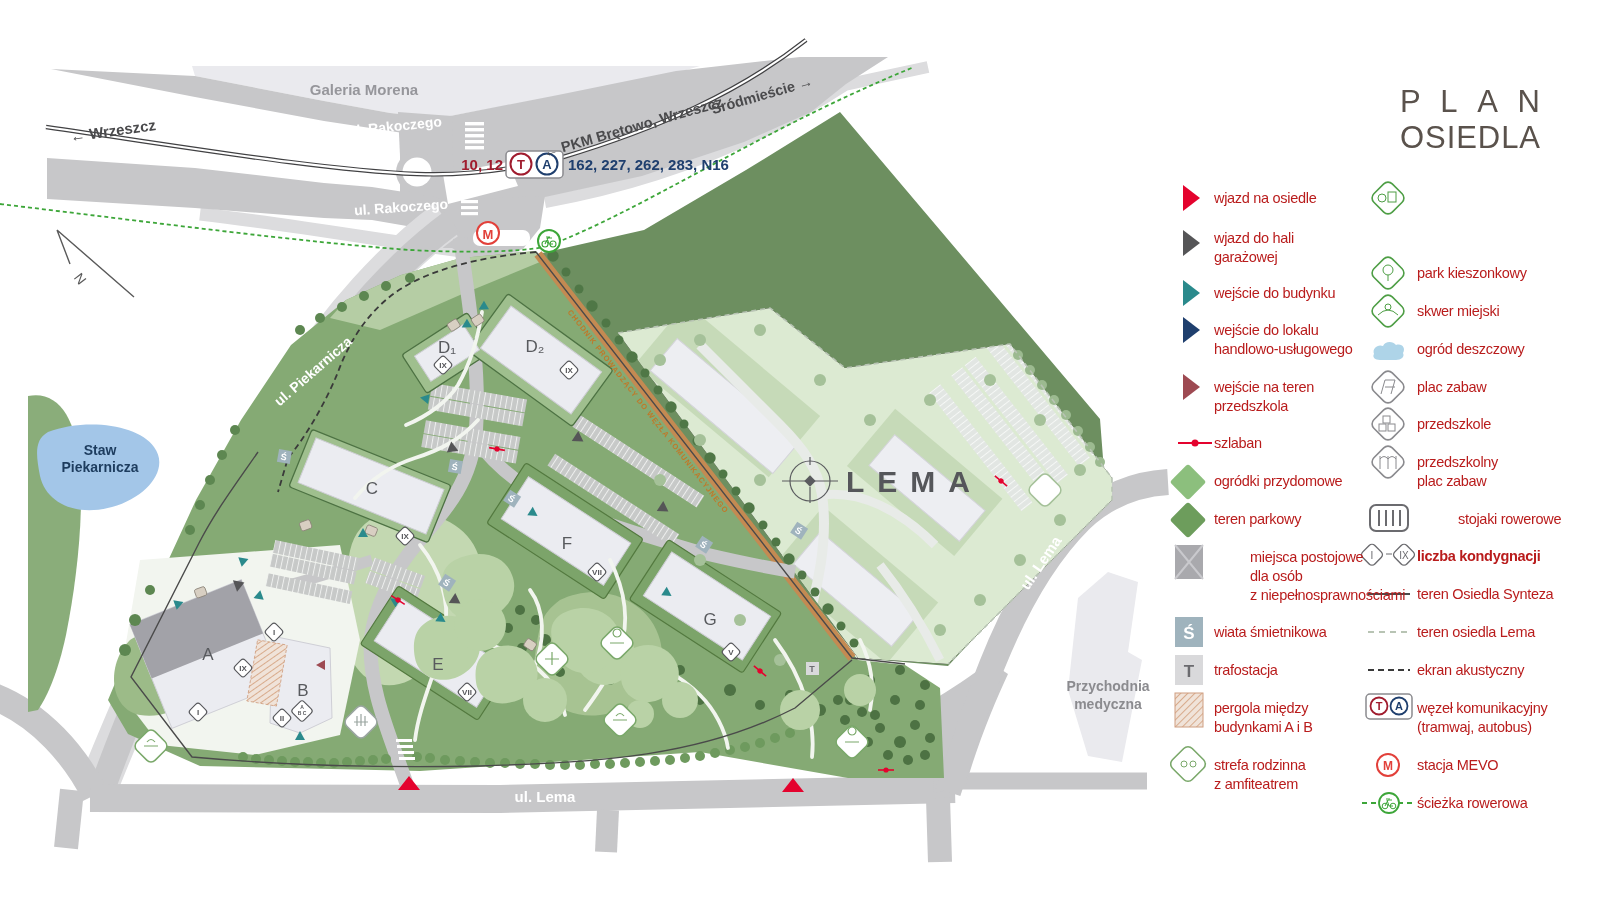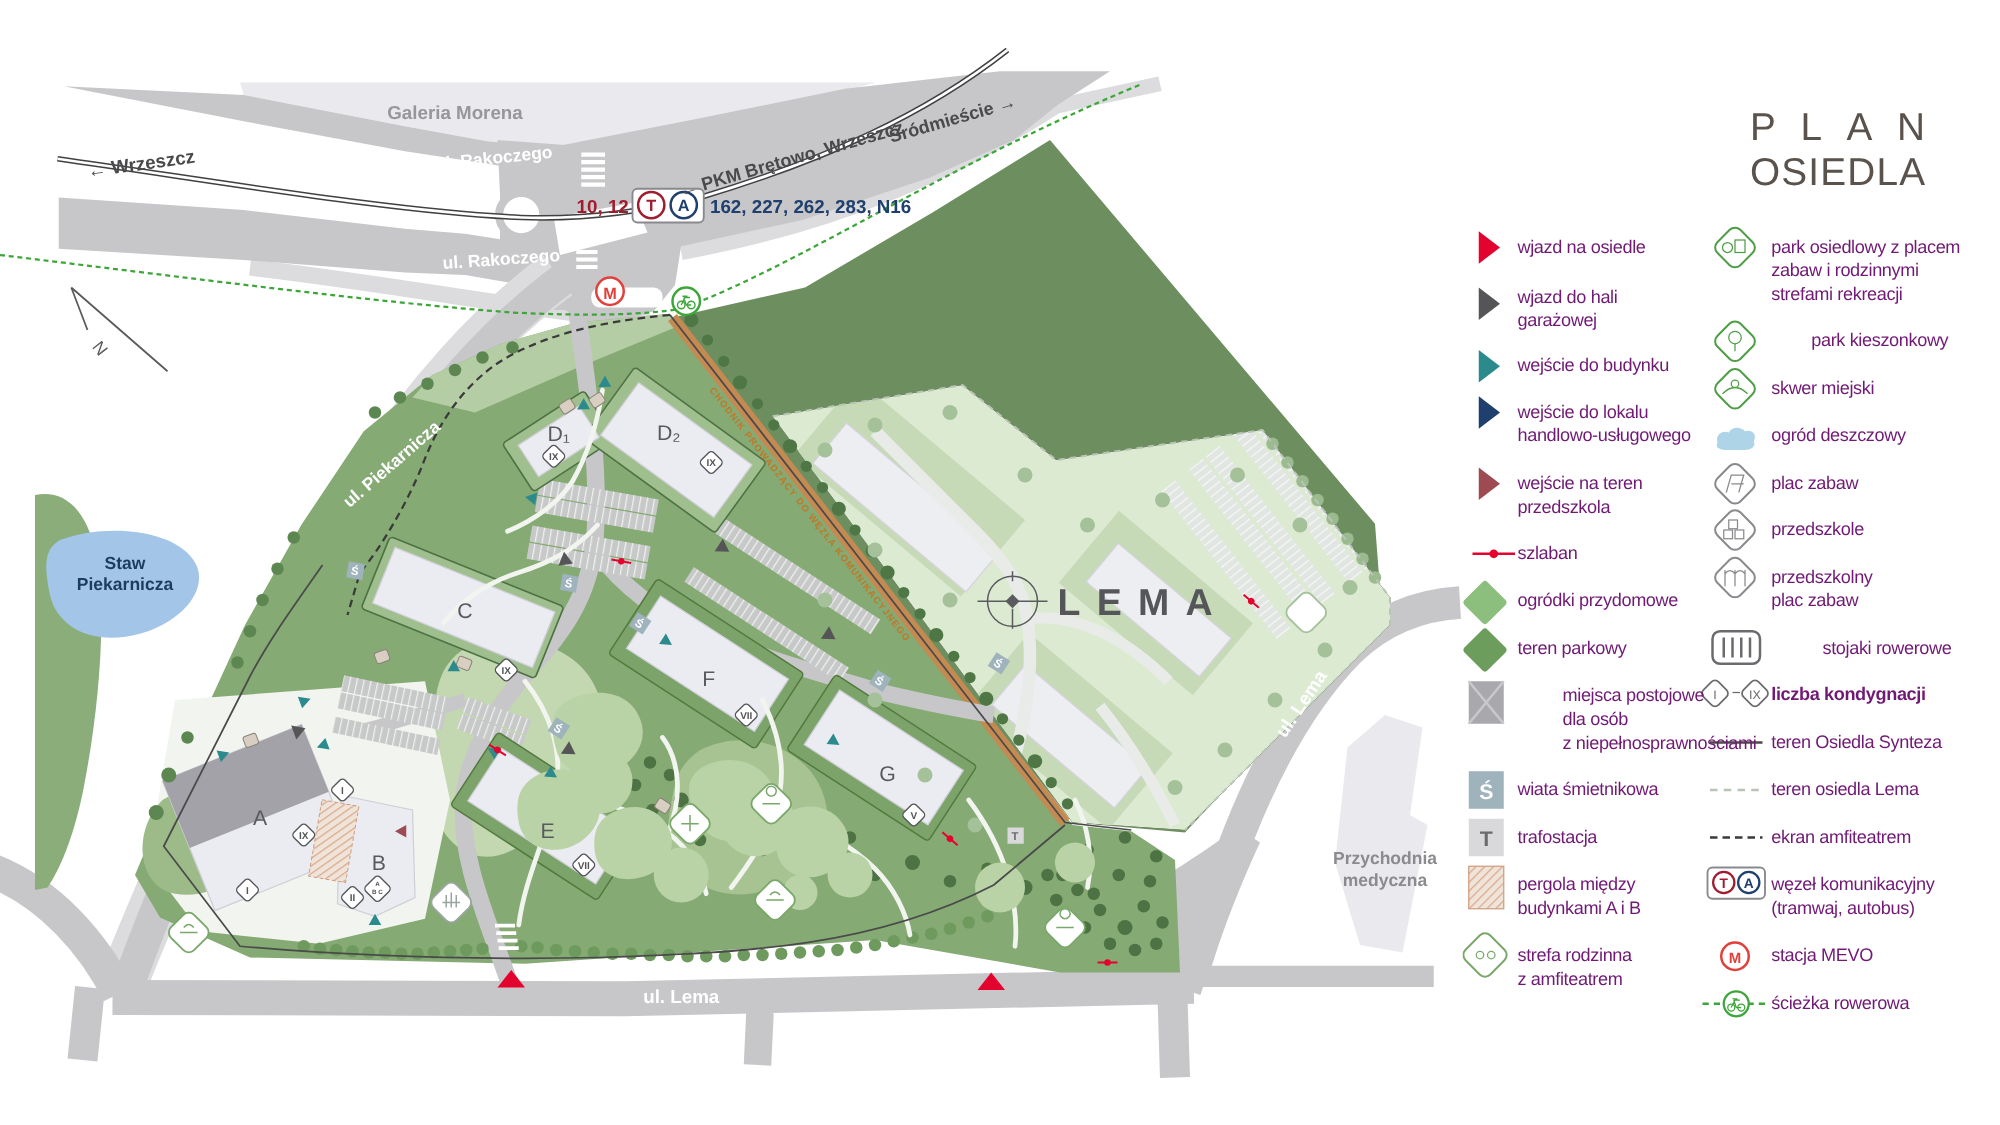--- a/index.html
+++ b/index.html
@@ -1,19 +1,19 @@
 <!DOCTYPE html>
 <html><head>
 <meta charset="utf-8">
 <style>
 html,body{margin:0;padding:0;background:#fff;}
 #wrap{position:relative;width:1600px;height:900px;overflow:hidden;background:#fff;
   font-family:"Liberation Sans",sans-serif;}
 #map{position:absolute;left:0;top:0;}
-.leg{position:absolute;color:#701a75;font-size:14.5px;line-height:19px;letter-spacing:-0.3px;}
+.leg{position:absolute;color:#b91c1c;font-size:14.5px;line-height:19px;letter-spacing:-0.3px;}
 </style>
 </head>
 <body>
 <div id="wrap">
 <svg id="map" width="1600" height="900" viewBox="0 0 1600 900" xmlns="http://www.w3.org/2000/svg">
 <defs>
 <pattern id="pstrip" width="5.5" height="5.5" patternUnits="userSpaceOnUse">
   <rect width="5.5" height="5.5" fill="#c7c9c8"></rect>
           <rect x="0" width="1" height="5.5" fill="#eff0ef"></rect>
 </pattern>
@@ -703,28 +703,27 @@
 <div class="leg" style="left:1214px;top:378px;">wejście na teren<br>przedszkola</div>
 <div class="leg" style="left:1214px;top:434px;">szlaban</div>
 <div class="leg" style="left:1214px;top:472px;">ogródki przydomowe</div>
 <div class="leg" style="left:1214px;top:510px;">teren parkowy</div>
 <div class="leg" style="left:1214px;top:548px;margin-left:36px;">miejsca postojowe<br>dla osób<br>z niepełnosprawnościami</div>
 <div class="leg" style="left:1214px;top:623px;">wiata śmietnikowa</div>
 <div class="leg" style="left:1214px;top:661px;">trafostacja</div>
 <div class="leg" style="left:1214px;top:699px;">pergola między<br>budynkami A i B</div>
 <div class="leg" style="left:1214px;top:756px;">strefa rodzinna<br>z amfiteatrem</div>
 
-<div class="leg" style="left:1417px;top:189px;">park osiedlowy z placem<br>zabaw i rodzinnymi<br>strefami rekreacji</div>
-<div class="leg" style="left:1417px;top:264px;margin-left:32px;">park kieszonkowy</div>
+<div class="leg" style="left:1417px;top:264px;">park kieszonkowy</div>
 <div class="leg" style="left:1417px;top:302px;">skwer miejski</div>
 <div class="leg" style="left:1417px;top:340px;">ogród deszczowy</div>
 <div class="leg" style="left:1417px;top:378px;">plac zabaw</div>
 <div class="leg" style="left:1417px;top:415px;">przedszkole</div>
 <div class="leg" style="left:1417px;top:453px;">przedszkolny<br>plac zabaw</div>
 <div class="leg" style="left:1417px;top:510px;margin-left:41px;">stojaki rowerowe</div>
 <div class="leg" style="left:1417px;top:547px;font-weight:bold;">liczba kondygnacji</div>
 <div class="leg" style="left:1417px;top:585px;">teren Osiedla Synteza</div>
 <div class="leg" style="left:1417px;top:623px;">teren osiedla Lema</div>
-<div class="leg" style="left:1417px;top:661px;">ekran amfiteatrem</div>
+<div class="leg" style="left:1417px;top:661px;">ekran akustyczny</div>
 <div class="leg" style="left:1417px;top:699px;">węzeł komunikacyjny<br>(tramwaj, autobus)</div>
 <div class="leg" style="left:1417px;top:756px;">stacja MEVO</div>
 <div class="leg" style="left:1417px;top:794px;">ścieżka rowerowa</div>
 </div>
 
 </body></html>

